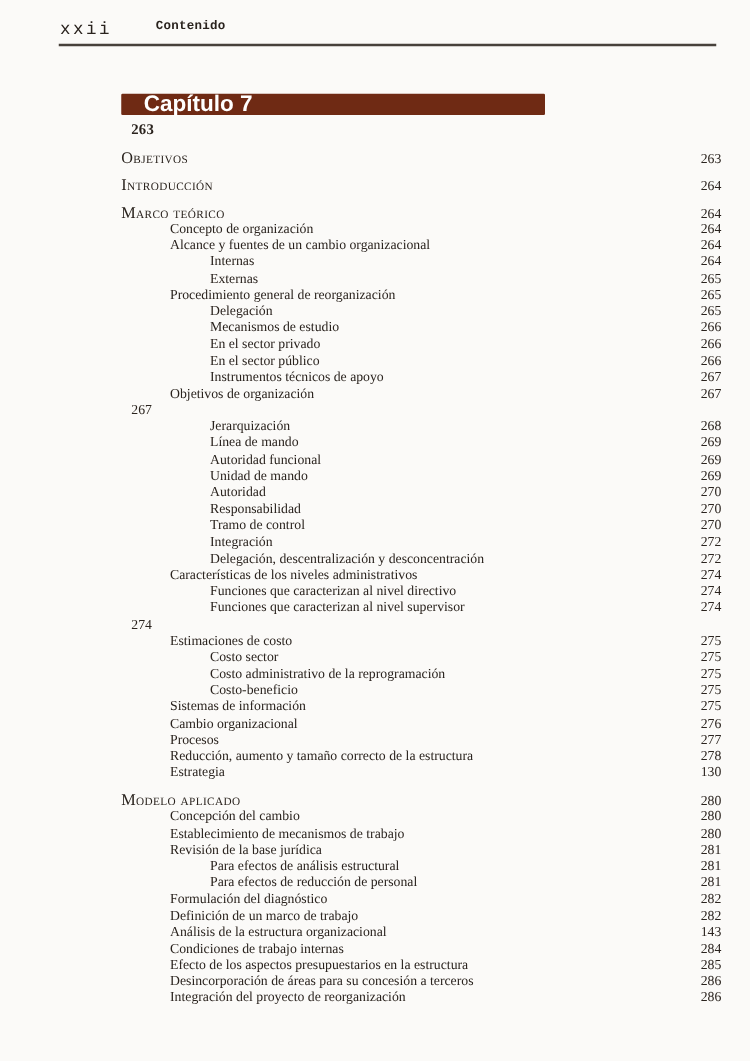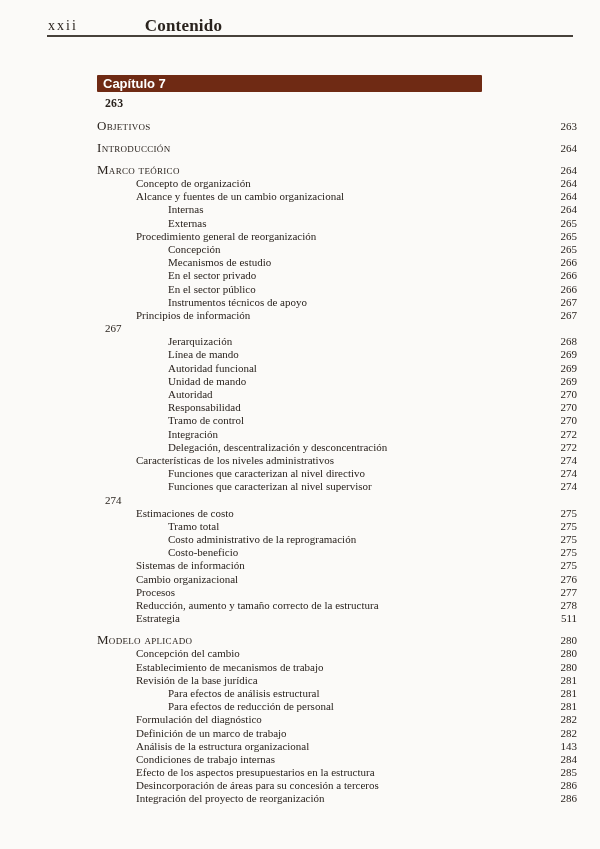--- a/index.html
+++ b/index.html
@@ -8,36 +8,36 @@
     position:relative;
     width:600px; height:849px;
     background:#fbfaf8;
     font-family:"Liberation Serif", serif;
     color:#2a231e;
     overflow:hidden;
   }
   
   .pagehead {
     position:absolute; top:16px; left:48px; right:28px;
-    display:flex; align-items:center;
+    display:flex; align-items:flex-start;font-family:Liberation Mono, monospace;
   }
   .folio { font-size:14px; letter-spacing:2px; }
-  .running-title { font-weight:bold; font-size:17px; margin-left:67px; letter-spacing:0.2px; }
+  .running-title { font-weight:bold; font-size:10px; margin-left:35px; letter-spacing:0.2px; }
   .head-rule {
     position:absolute; top:35px; left:47px; width:526px; height:2px;
     background:#47413b;
   }
   
   .toc-main { position:absolute; left:97px; top:75px; width:480px; }
   .chapter-banner {
-    width:385px; height:17px;
+    width:339px; height:17px;
     color:#ffffff;
     font-family:"Liberation Sans", sans-serif;
-    font-weight:bold; font-size:13px; line-height:17px;
-    padding-left:6px; box-sizing:border-box;
+    font-weight:bold; font-size:18px; line-height:17px;
+    padding-left:18px; box-sizing:border-box;
     border-radius:1px;
   }
   .row {
     display:flex; justify-content:space-between; align-items:baseline;
     font-size:11px; line-height:13.2px; height:13.2px;
     white-space:nowrap;
   }
   .title-row {
     margin-top:4px;
     font-weight:bold; font-size:11.8px; height:15px; line-height:15px;
@@ -97,41 +97,41 @@
         </div>
         <div class="row lvl2">
           <span class="lbl">Externas</span>
           <span class="pg">265</span>
         </div>
         <div class="row lvl1">
           <span class="lbl">Procedimiento general de reorganización</span>
           <span class="pg">265</span>
         </div>
         <div class="row lvl2">
-          <span class="lbl">Concepción</span>
+          <span class="lbl">Delegación</span>
           <span class="pg">265</span>
         </div>
         <div class="row lvl2">
           <span class="lbl">Mecanismos de estudio</span>
           <span class="pg">266</span>
         </div>
         <div class="row lvl2">
           <span class="lbl">En el sector privado</span>
           <span class="pg">266</span>
         </div>
         <div class="row lvl2">
           <span class="lbl">En el sector público</span>
           <span class="pg">266</span>
         </div>
         <div class="row lvl2">
           <span class="lbl">Instrumentos técnicos de apoyo</span>
           <span class="pg">267</span>
         </div>
         <div class="row lvl1">
-          <span class="lbl">Principios de información</span>
+          <span class="lbl">Objetivos de organización</span>
           <span class="pg">267</span>
         </div>
         <div class="row lvl2">
           <span class="pg">267</span>
         </div>
         <div class="row lvl2">
           <span class="lbl">Jerarquización</span>
           <span class="pg">268</span>
         </div>
         <div class="row lvl2">
@@ -179,21 +179,21 @@
           <span class="pg">274</span>
         </div>
         <div class="row lvl2">
           <span class="pg">274</span>
         </div>
         <div class="row lvl1">
           <span class="lbl">Estimaciones de costo</span>
           <span class="pg">275</span>
         </div>
         <div class="row lvl2">
-          <span class="lbl">Tramo total</span>
+          <span class="lbl">Costo sector</span>
           <span class="pg">275</span>
         </div>
         <div class="row lvl2">
           <span class="lbl">Costo administrativo de la reprogramación</span>
           <span class="pg">275</span>
         </div>
         <div class="row lvl2">
           <span class="lbl">Costo-beneficio</span>
           <span class="pg">275</span>
         </div>
@@ -208,21 +208,21 @@
         <div class="row lvl1">
           <span class="lbl">Procesos</span>
           <span class="pg">277</span>
         </div>
         <div class="row lvl1">
           <span class="lbl">Reducción, aumento y tamaño correcto de la estructura</span>
           <span class="pg">278</span>
         </div>
         <div class="row lvl1">
           <span class="lbl">Estrategia</span>
-          <span class="pg">511</span>
+          <span class="pg">130</span>
         </div>
         <div class="row lvl0 sc">
           <span class="lbl">Modelo aplicado</span>
           <span class="pg">280</span>
         </div>
         <div class="row lvl1">
           <span class="lbl">Concepción del cambio</span>
           <span class="pg">280</span>
         </div>
         <div class="row lvl1">

